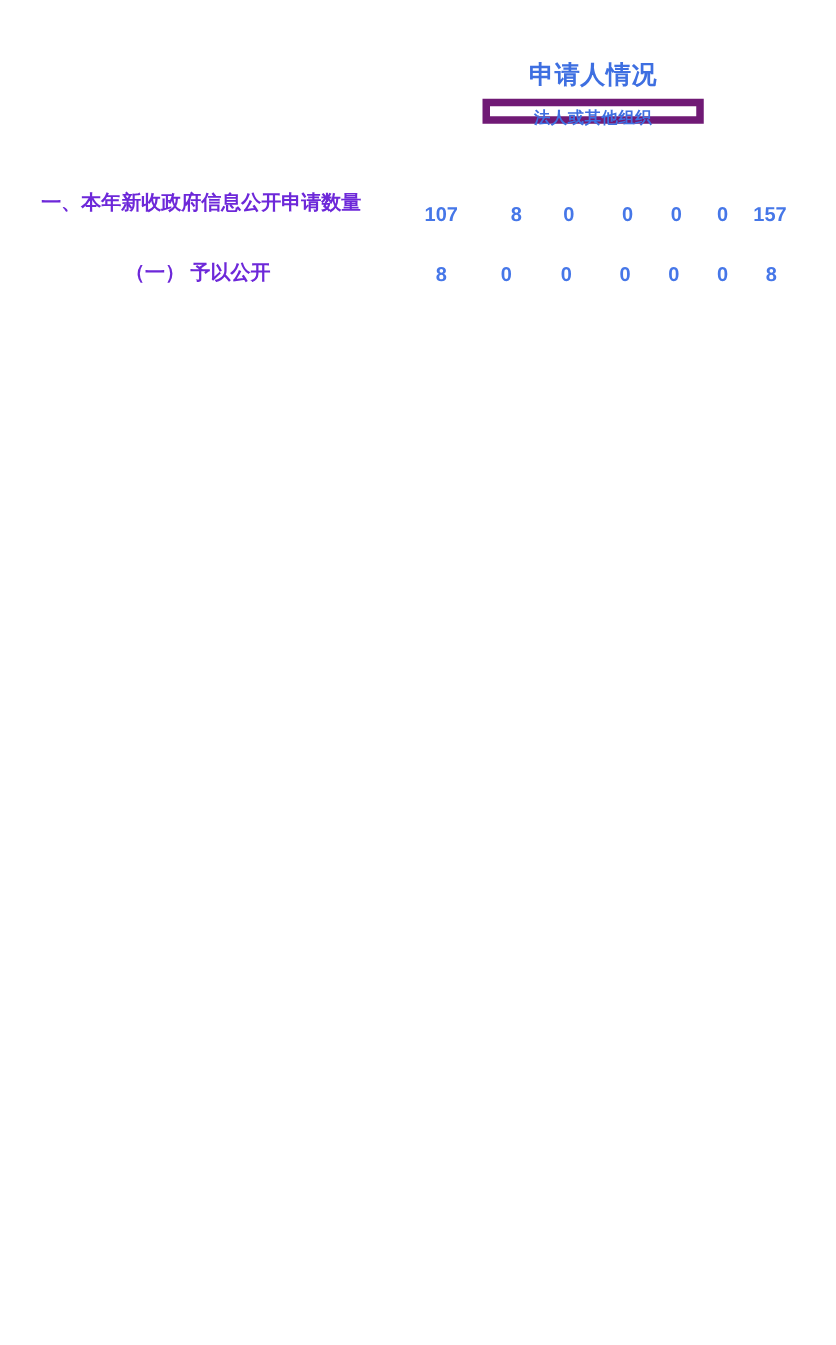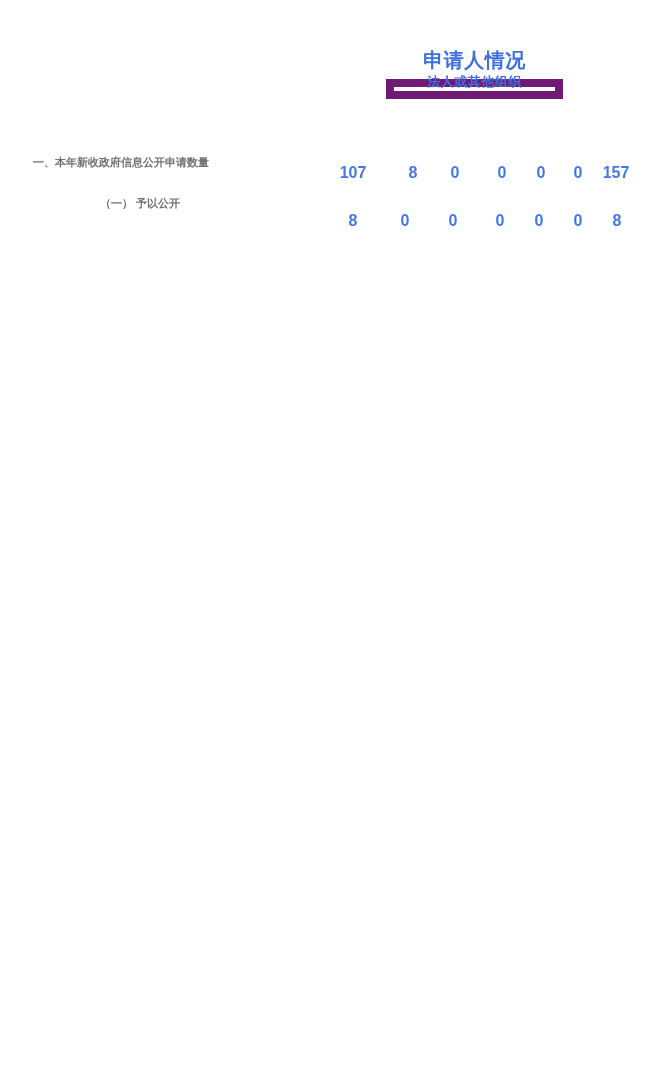--- a/index.html
+++ b/index.html
@@ -17,38 +17,38 @@
     font-size:20px;line-height:23px;
     font-weight:700;
     color:#3e6fe1;
     letter-spacing:0.5px;
   }
   .subheader-box{
     position:absolute;
     left:386px;top:79px;
     width:177px;height:20px;
     box-sizing:border-box;
-    border:8px solid #701a75;
-    display:flex;align-items:flex-end;justify-content:center;
+    border:6px solid #701a75;
+    display:flex;align-items:flex-start;justify-content:center;
   }
   .subheader-box .txt{
     font-size:13px;
     font-weight:700;
     color:#3e6fe1;
     letter-spacing:0.5px;
   }
   .row-label{
     position:absolute;
-    font-size:11px;line-height:19px;
+    font-size:16px;line-height:19px;
     font-weight:700;
-    color:#737373;
+    color:#6d28d9;
     white-space:nowrap;
   }
   .lbl-r1{left:33px;top:153px;}
-  .lbl-r2{left:100px;top:194px;text-align:center;}
+  .lbl-r2{left:100px;top:209px;text-align:center;}
   .num{
     position:absolute;
     transform:translateX(-50%);
     font-size:16px;line-height:19px;
     font-weight:600;
     color:#4677e8;
     white-space:nowrap;
   }
   .r1{top:153px;margin-top:10px;}
   .r2{top:211px;}

